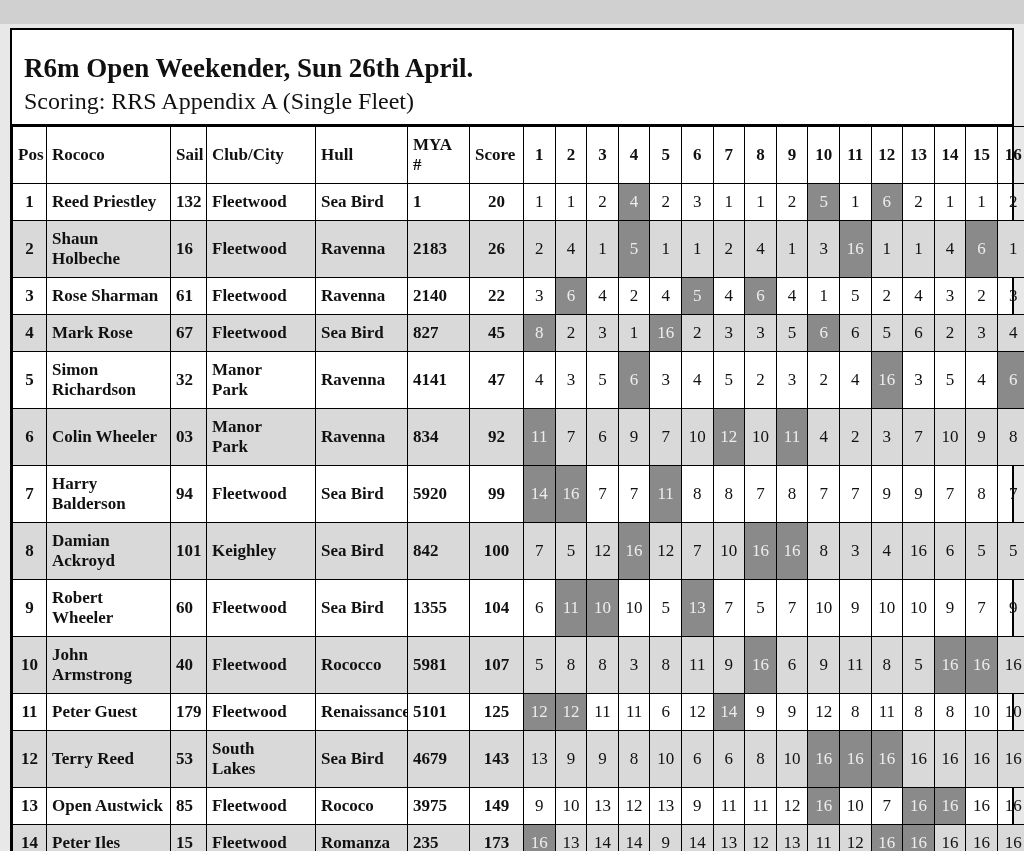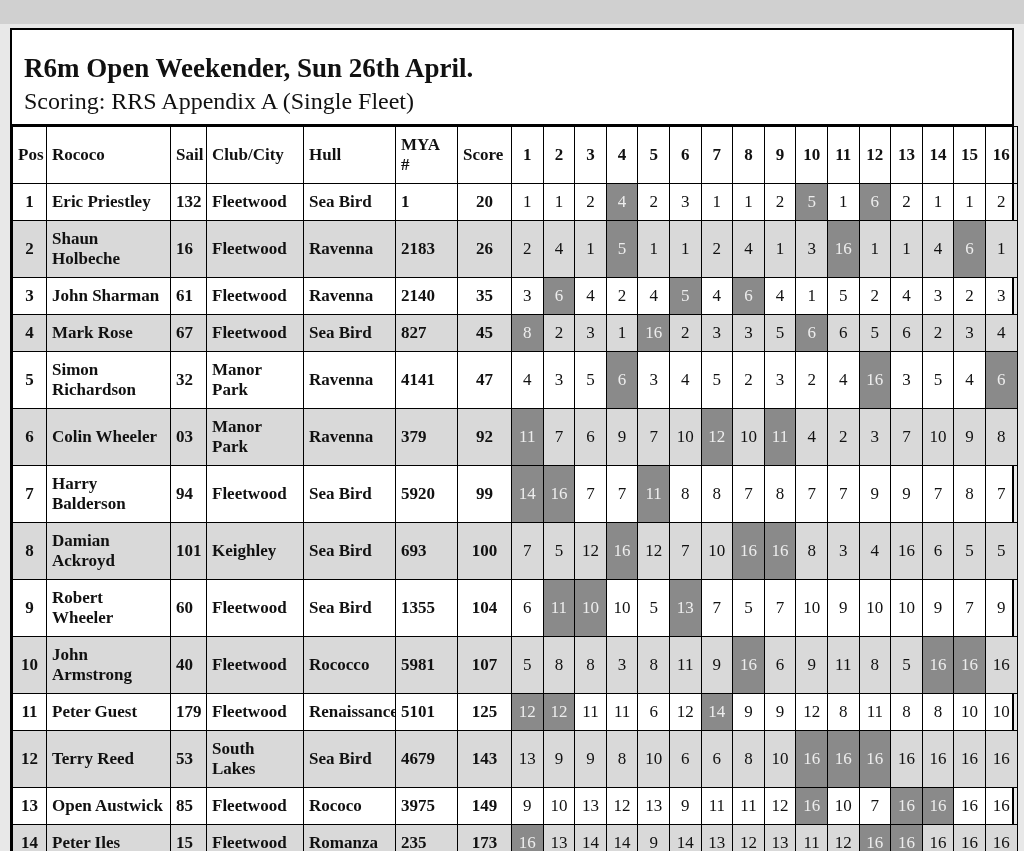--- a/index.html
+++ b/index.html
@@ -58,21 +58,21 @@
   td.lefty{font-weight:bold;white-space:pre-line;}
   td.center{text-align:center;font-weight:bold;}
   tr.alt td{background:var(--altrow-bg);}
   td.discard{
     background:var(--discard-bg) !important;
     color:var(--discard-fg);
   }
   .col-pos{width:34px}
   .col-skipper{width:124px}
   .col-sail{width:36px}
-  .col-club{width:97px}
+  .col-club{width:109px}
   .col-hull{width:92px}
   .col-mya{width:62px}
   .col-score{width:54px}
   .col-race{width:31.6px}
 </style>
 </head>
 <body>
 
 <div class="topstrip"></div>
 
@@ -107,21 +107,21 @@
           <th class="col-race race">12</th>
           <th class="col-race race">13</th>
           <th class="col-race race">14</th>
           <th class="col-race race">15</th>
           <th class="col-race race">16</th>
         </tr>
     </thead>
     <tbody id="body-rows">
         <tr>
           <td class="col-pos center">1</td>
-          <td class="col-skipper lefty">Eric Priestley</td>
+          <td class="col-skipper lefty">Reed Priestley</td>
           <td class="col-sail lefty">132</td>
           <td class="col-club lefty">Fleetwood</td>
           <td class="col-hull lefty">Sea Bird</td>
           <td class="col-mya lefty">1</td>
           <td class="col-score center">20</td>
           <td class="col-race race">1</td>
           <td class="col-race race">1</td>
           <td class="col-race race">2</td>
           <td class="col-race race discard">4</td>
           <td class="col-race race">2</td>
@@ -158,26 +158,26 @@
           <td class="col-race race">3</td>
           <td class="col-race race discard">16</td>
           <td class="col-race race">1</td>
           <td class="col-race race">1</td>
           <td class="col-race race">4</td>
           <td class="col-race race discard">6</td>
           <td class="col-race race">1</td>
         </tr>
         <tr>
           <td class="col-pos center">3</td>
-          <td class="col-skipper lefty">John Sharman</td>
+          <td class="col-skipper lefty">Rose Sharman</td>
           <td class="col-sail lefty">61</td>
           <td class="col-club lefty">Fleetwood</td>
           <td class="col-hull lefty">Ravenna</td>
           <td class="col-mya lefty">2140</td>
-          <td class="col-score center">35</td>
+          <td class="col-score center">22</td>
           <td class="col-race race">3</td>
           <td class="col-race race discard">6</td>
           <td class="col-race race">4</td>
           <td class="col-race race">2</td>
           <td class="col-race race">4</td>
           <td class="col-race race discard">5</td>
           <td class="col-race race">4</td>
           <td class="col-race race discard">6</td>
           <td class="col-race race">4</td>
           <td class="col-race race">1</td>
@@ -240,21 +240,21 @@
           <td class="col-race race">4</td>
           <td class="col-race race discard">6</td>
         </tr>
         <tr class="alt">
           <td class="col-pos center">6</td>
           <td class="col-skipper lefty">Colin Wheeler</td>
           <td class="col-sail lefty">03</td>
           <td class="col-club lefty">Manor
 Park</td>
           <td class="col-hull lefty">Ravenna</td>
-          <td class="col-mya lefty">379</td>
+          <td class="col-mya lefty">834</td>
           <td class="col-score center">92</td>
           <td class="col-race race discard">11</td>
           <td class="col-race race">7</td>
           <td class="col-race race">6</td>
           <td class="col-race race">9</td>
           <td class="col-race race">7</td>
           <td class="col-race race">10</td>
           <td class="col-race race discard">12</td>
           <td class="col-race race">10</td>
           <td class="col-race race discard">11</td>
@@ -292,21 +292,21 @@
           <td class="col-race race">8</td>
           <td class="col-race race">7</td>
         </tr>
         <tr class="alt">
           <td class="col-pos center">8</td>
           <td class="col-skipper lefty">Damian
 Ackroyd</td>
           <td class="col-sail lefty">101</td>
           <td class="col-club lefty">Keighley</td>
           <td class="col-hull lefty">Sea Bird</td>
-          <td class="col-mya lefty">693</td>
+          <td class="col-mya lefty">842</td>
           <td class="col-score center">100</td>
           <td class="col-race race">7</td>
           <td class="col-race race">5</td>
           <td class="col-race race">12</td>
           <td class="col-race race discard">16</td>
           <td class="col-race race">12</td>
           <td class="col-race race">7</td>
           <td class="col-race race">10</td>
           <td class="col-race race discard">16</td>
           <td class="col-race race discard">16</td>

